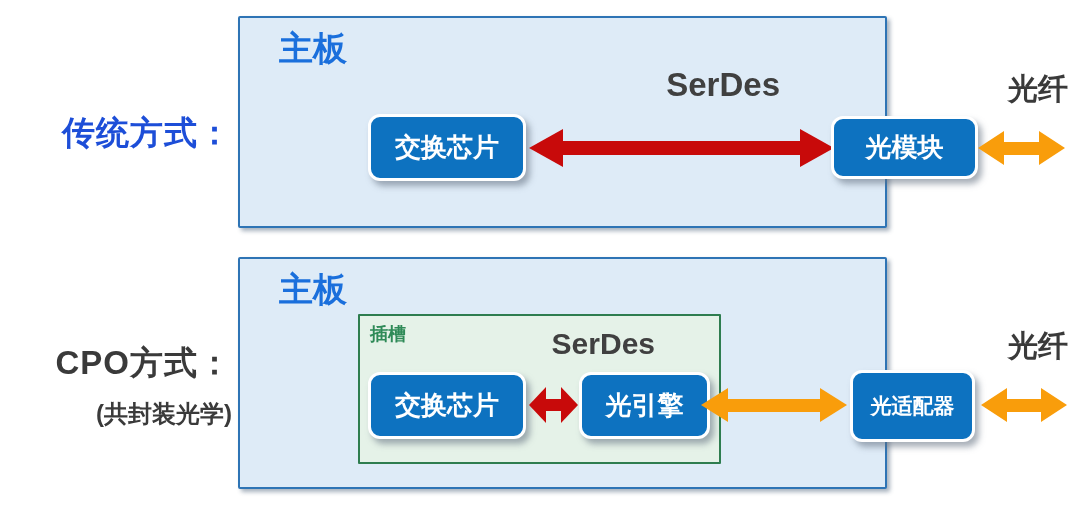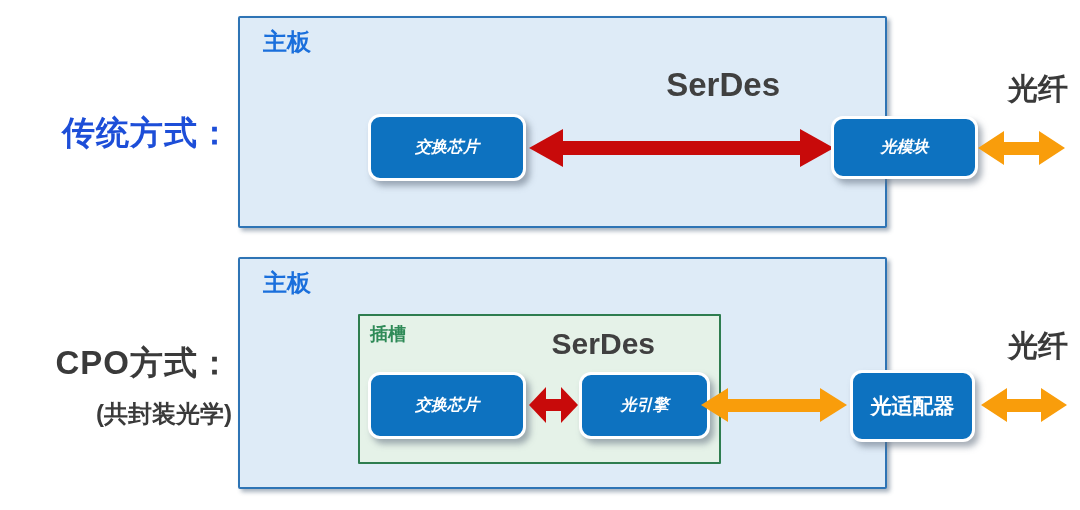--- a/index.html
+++ b/index.html
@@ -15,39 +15,39 @@
   
   .row-title  { font-size:33px; letter-spacing:1px; }
   .row-sub    { font-size:23px; }
   .row-sub2   { font-size:24px; }
 
   
   .board {
     border:2px solid; border-radius:2px;
     box-shadow:3px 3px 4px rgba(60,85,110,0.45);
   }
-  .board-label { font-size:24px; }
+  .board-label { font-size:34px;margin-left:16px; }
 
   
   .slot {
     border:2px solid; border-radius:1px;
   }
   .slot-label { font-size:18px; }
 
   .serdes { font-size:33px; }
   .serdes-sm { font-size:30px; }
 
   
   .pill {
     border:3px solid #ffffff; border-radius:12px;
     box-shadow:4px 5px 6px rgba(96,110,125,0.55);
     display:flex; align-items:center; justify-content:center;
     color:#ffffff;
   }
-  .pill-lg { font-size:16px;font-style:italic; }
+  .pill-lg { font-size:26px; }
   .pill-sm { font-size:21px; }
 
   .fiber { font-size:30px; }
 
   
   .dbl { display:flex; align-items:center; }
   .dbl .head { width:0; height:0; border-style:solid; flex:0 0 auto; }
   .dbl .shaft { flex:1 1 auto; }
 </style>
 </head>

